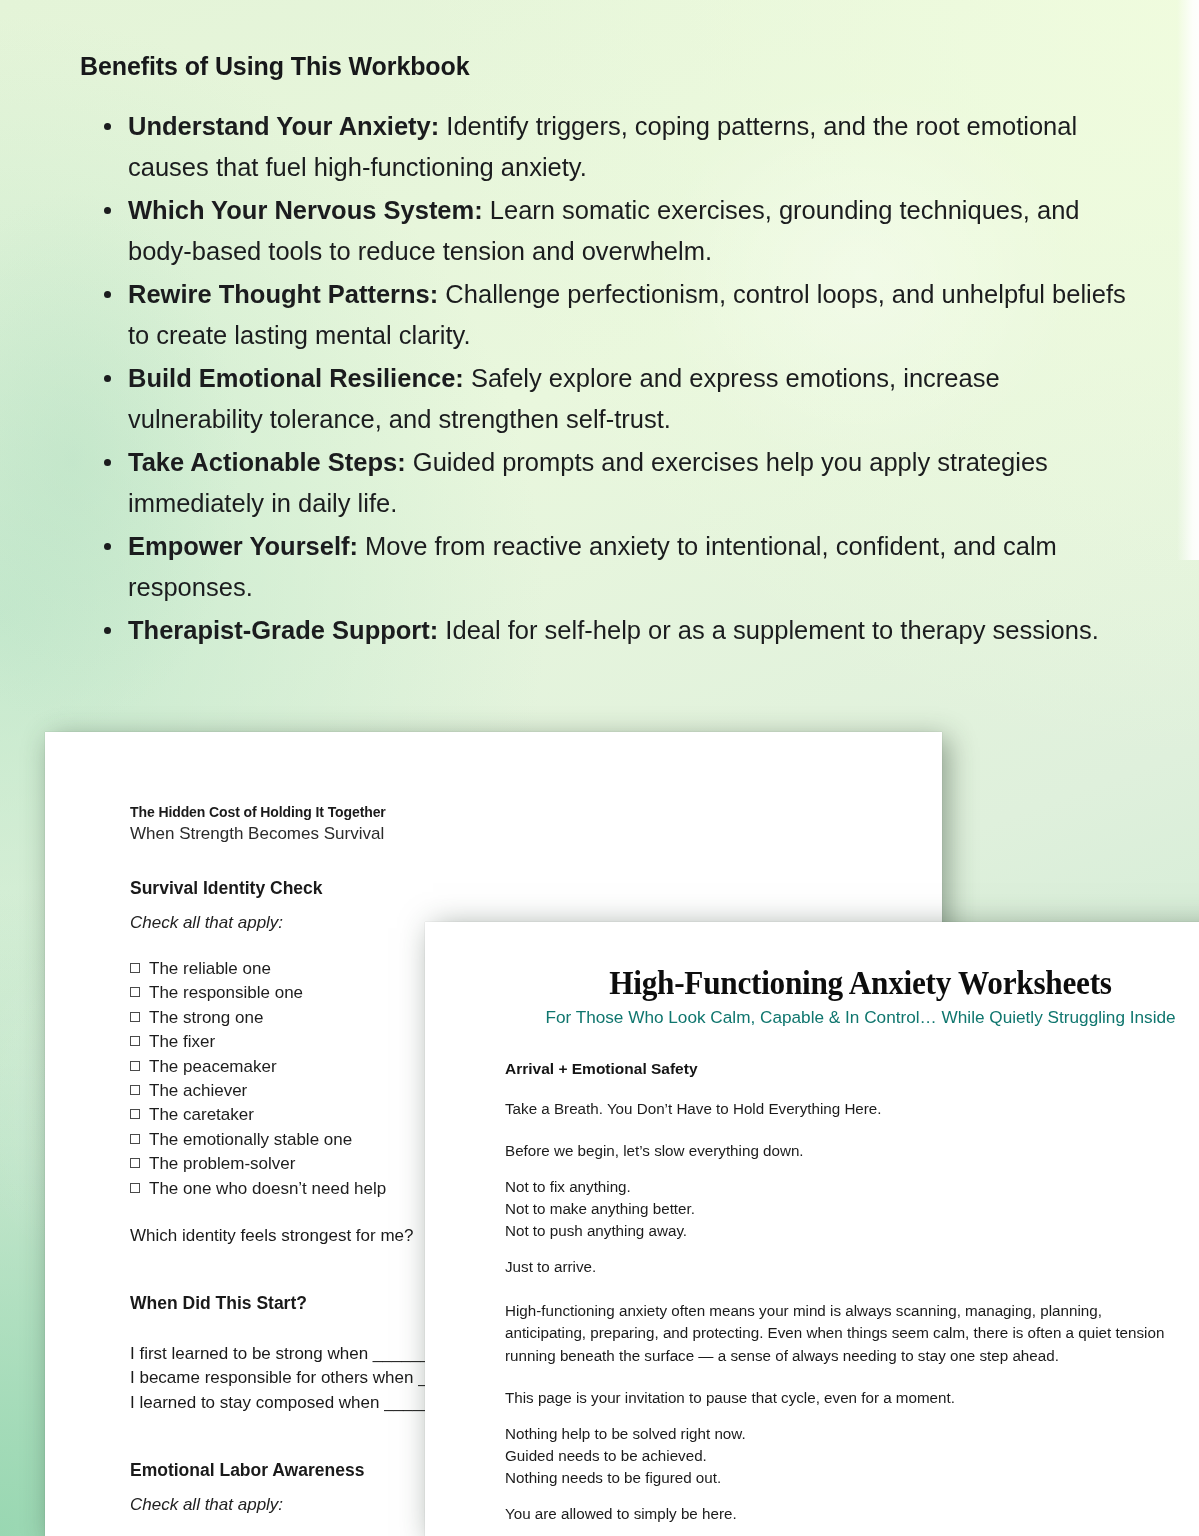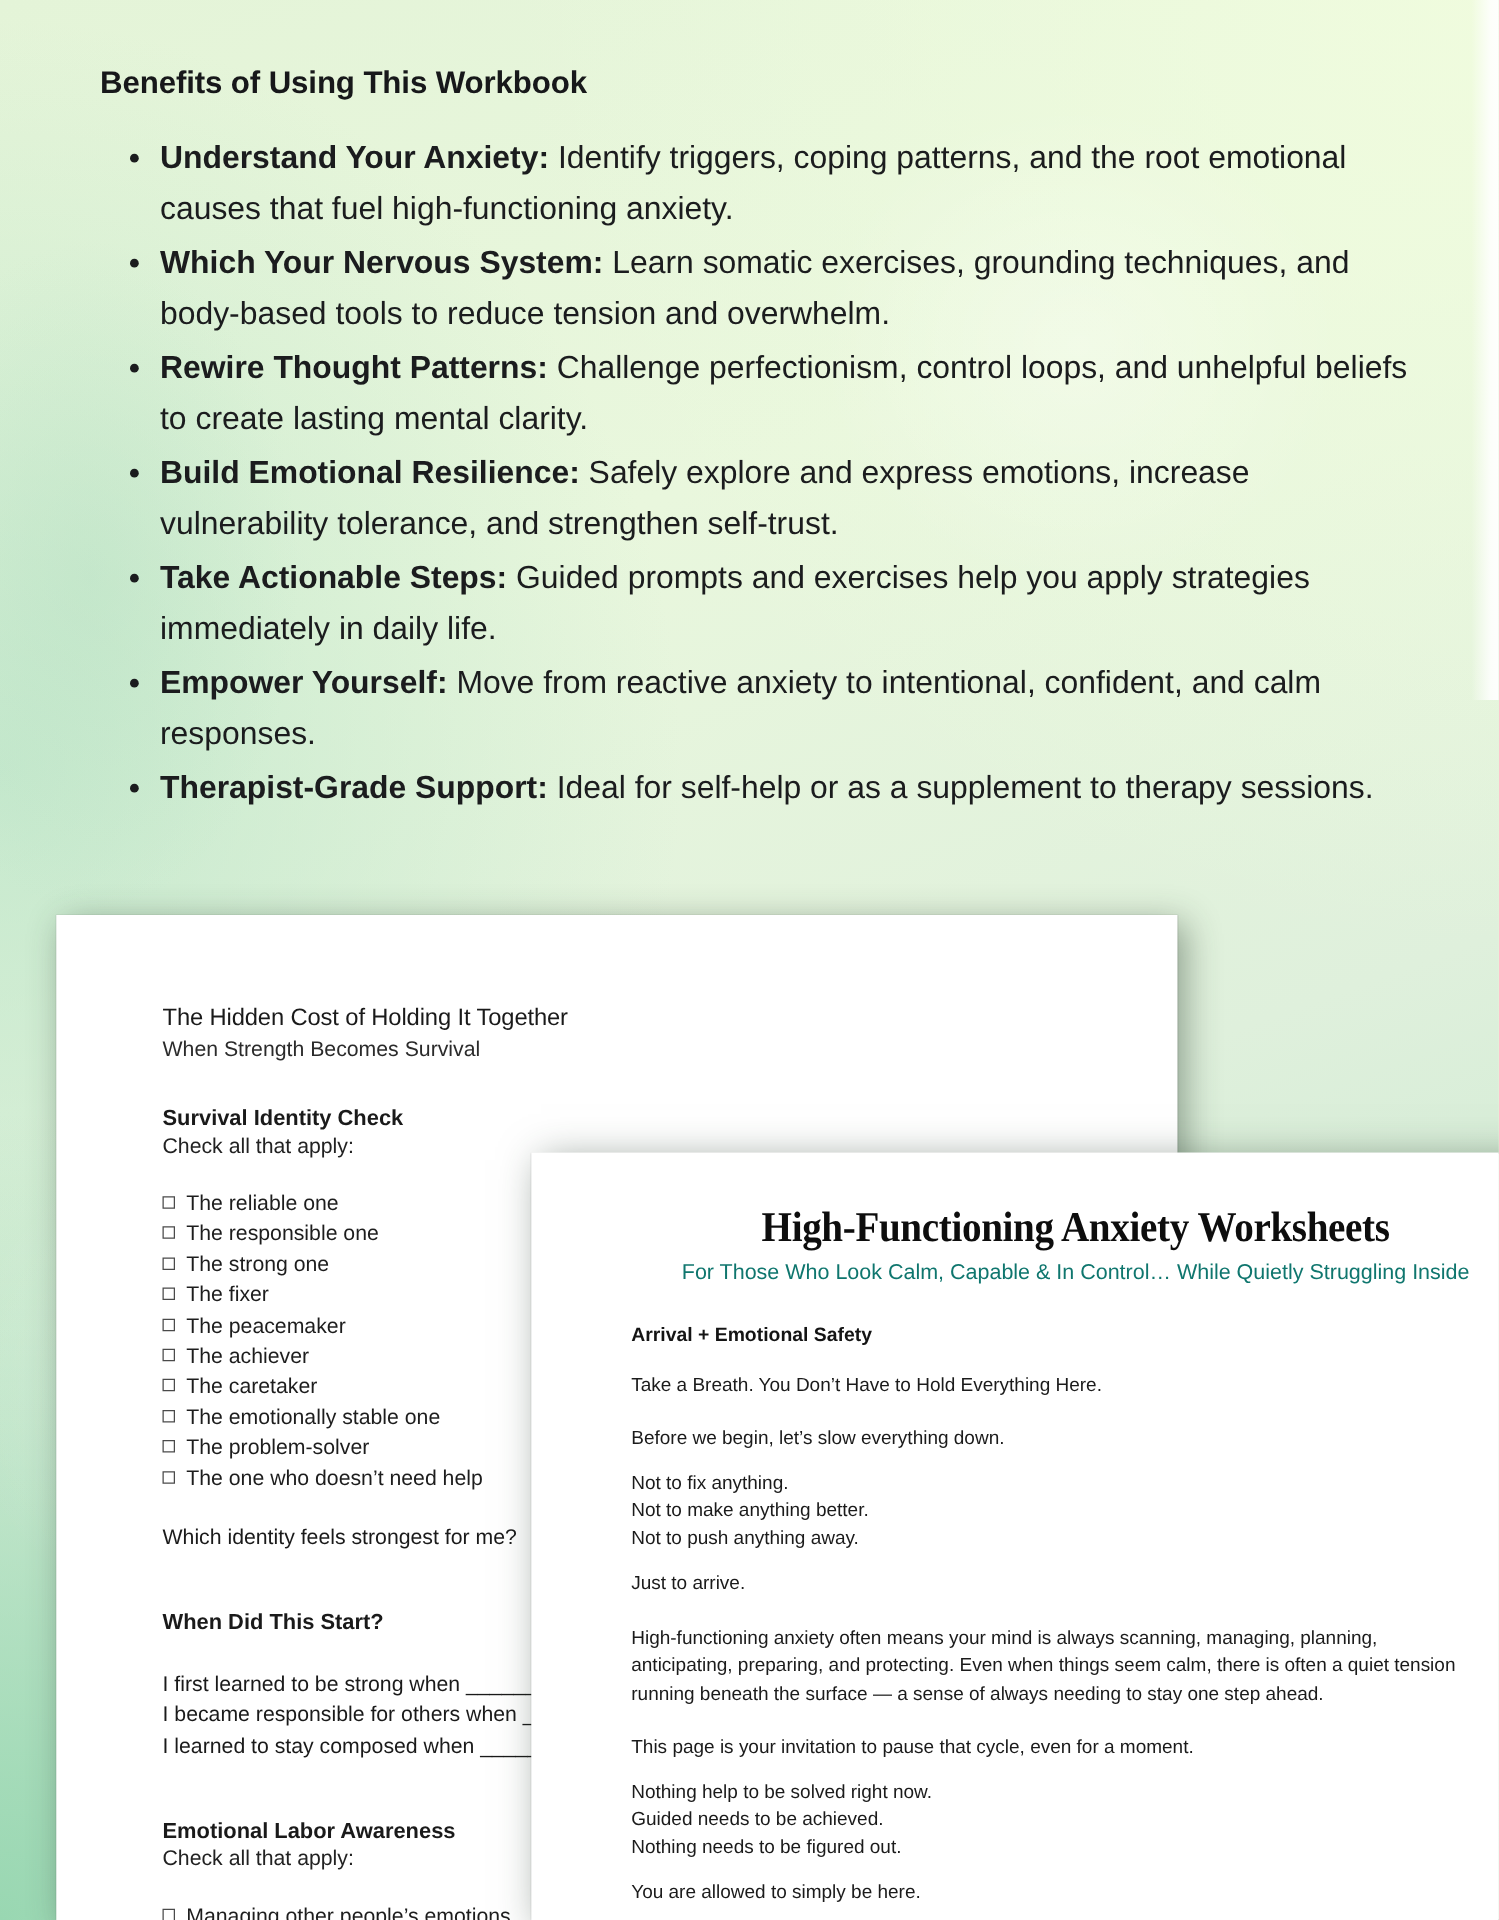--- a/index.html
+++ b/index.html
@@ -64,24 +64,24 @@
     left:45px; top:732px; width:897px; height:804px;
     box-shadow: 6px 6px 26px rgba(40,60,45,0.45), 0 0 1px rgba(0,0,0,0.2);
   }
   #sheet-front {
     left:425px; top:922px; width:809px; height:614px;
     box-shadow: 8px 6px 30px rgba(40,60,45,0.5), 0 0 1px rgba(0,0,0,0.2);
   }
 
   
   #sheet-back .inner { padding:72px 0 0 85px; color:#1a1a1a; }
-  #sheet-back .doc-title { font-size:19px; font-weight:normal; letter-spacing:-0.1px; }
+  #sheet-back .doc-title { font-size:14px; font-weight:bold; letter-spacing:-0.1px; }
   #sheet-back .doc-sub { font-size:17px; color:#2b2b2b; margin-top:4px; }
   #sheet-back .sec-h { font-size:17.5px; font-weight:bold; margin-top:34px; }
-  #sheet-back .sec-sub { font-size:17px; color:#222; margin-top:2px; }
+  #sheet-back .sec-sub { font-size:17px; color:#222; margin-top:14px;font-style:italic; }
   #sheet-back .check-list { margin-top:24px; }
   #sheet-back .check-list .row {
     font-size:17px; line-height:24.4px; color:#1d1d1d; white-space:nowrap;
   }
   #sheet-back .check-list .row .box {
     display:inline-block; width:10px; height:10px;
     border:1.3px solid #4a4a4a; margin-right:9px; vertical-align:1px;
   }
   #sheet-back .q-line { font-size:17px; margin-top:25px; white-space:nowrap; }
   #sheet-back .sec-h2 { font-size:17.5px; font-weight:bold; margin-top:47px; }

